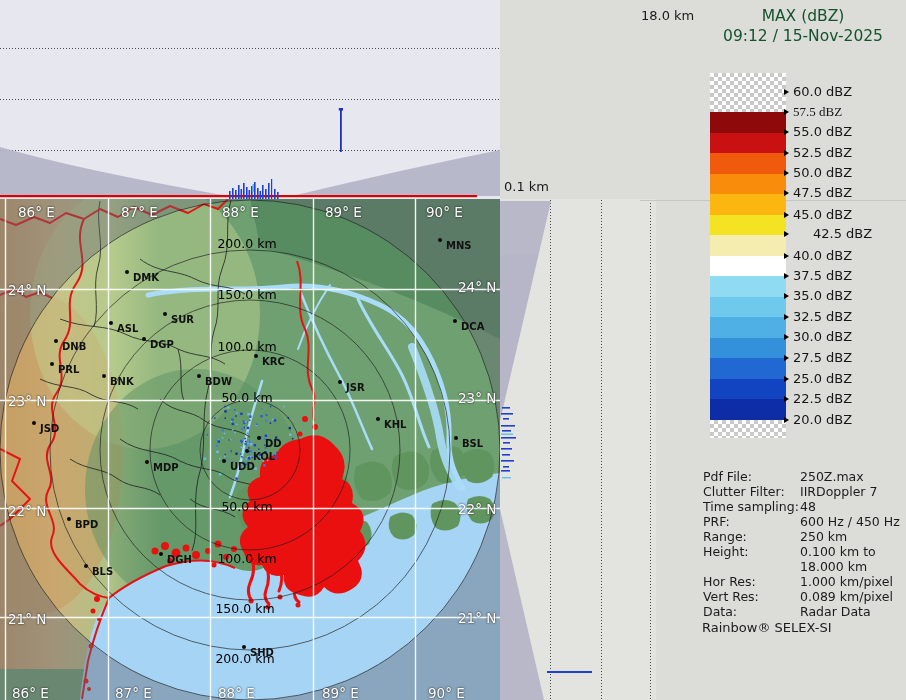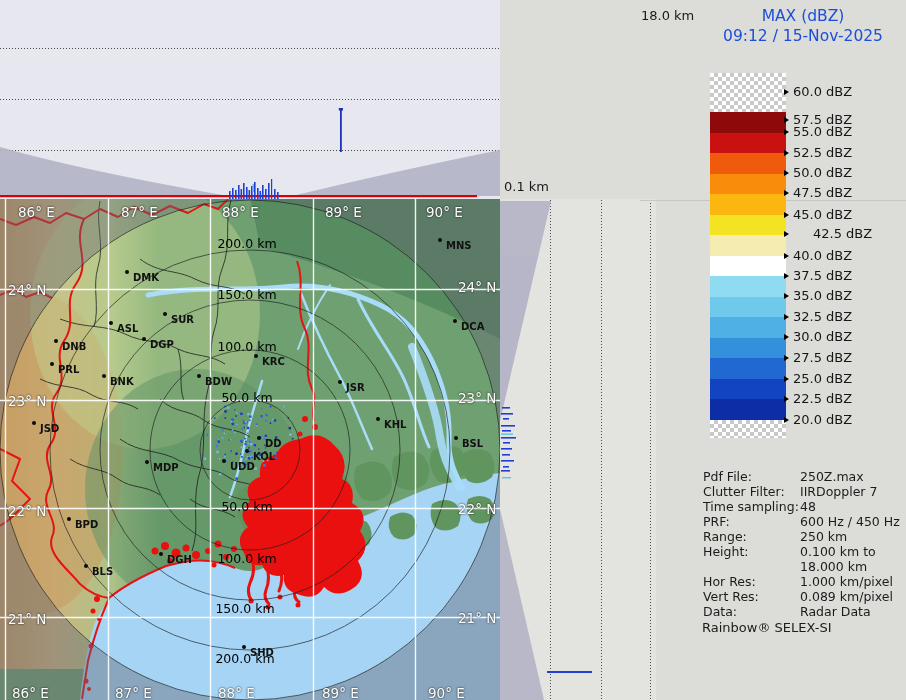--- a/index.html
+++ b/index.html
@@ -18,21 +18,21 @@
 
   
   #map{left:0;top:199px;width:500px;height:501px;}
   #map-labels{position:absolute;left:0;top:0;width:500px;height:501px;}
   .city-dot{position:absolute;width:4px;height:4px;background:#0a0a0a;border-radius:50%;}
   .city-label{position:absolute;font-size:10px;font-weight:700;color:#111;margin-top:8px;}
   .geo-label{position:absolute;font-size:13.5px;color:#fff;text-shadow:0 0 2px rgba(30,30,30,.75),0 0 2px rgba(30,30,30,.5);}
   .ring-label{position:absolute;font-size:12.5px;font-weight:500;color:#000;transform:translateX(-50%);}
 
   
-  #legend-title{left:700px;top:6px;width:206px;text-align:center;font-size:15.5px;color:#1d4ed8;line-height:20px;}
+  #legend-title{left:700px;top:6px;width:206px;text-align:center;font-size:15.5px;color:#14532d;line-height:20px;}
   #legend-bands{left:710px;top:73px;width:76px;}
   .band{width:76px;}
   .checker{background-color:#fff;background-image:
      linear-gradient(45deg,#c9c9c9 25%,transparent 25%,transparent 75%,#c9c9c9 75%),
      linear-gradient(45deg,#c9c9c9 25%,transparent 25%,transparent 75%,#c9c9c9 75%);
      background-size:8px 8px;background-position:0 0,4px 4px;}
   .legend-row{position:absolute;display:flex;align-items:center;height:15px;}
   .legend-arrow{width:0;height:0;border-left:5px solid #000;border-top:3.5px solid transparent;border-bottom:3.5px solid transparent;margin-right:4px;}
   .legend-text{font-size:13px;color:#161616;}
 
@@ -479,21 +479,21 @@
       <div class="band" style="height: 20.53px; background: rgb(33, 104, 210);"></div>
       <div class="band" style="height: 20.53px; background: rgb(18, 67, 192);"></div>
       <div class="band" style="height: 20.53px; background: rgb(13, 45, 166);"></div>
       <div class="band checker" style="height: 18px;"></div>
     </div>
   <div id="legend-rows">
       <div class="legend-row" style="left: 784px; top: 84px;">
         <div class="legend-arrow"></div>
         <div class="legend-text">60.0 dBZ</div>
       </div>
-      <div class="legend-row" style="left: 784px; top: 112px;">
+      <div class="legend-row" style="left: 784px; top: 104px; font-family: Liberation Serif, serif;">
         <div class="legend-arrow"></div>
         <div class="legend-text">57.5 dBZ</div>
       </div>
       <div class="legend-row" style="left: 784px; top: 124px;">
         <div class="legend-arrow"></div>
         <div class="legend-text">55.0 dBZ</div>
       </div>
       <div class="legend-row" style="left: 784px; top: 145px;">
         <div class="legend-arrow"></div>
         <div class="legend-text">52.5 dBZ</div>

